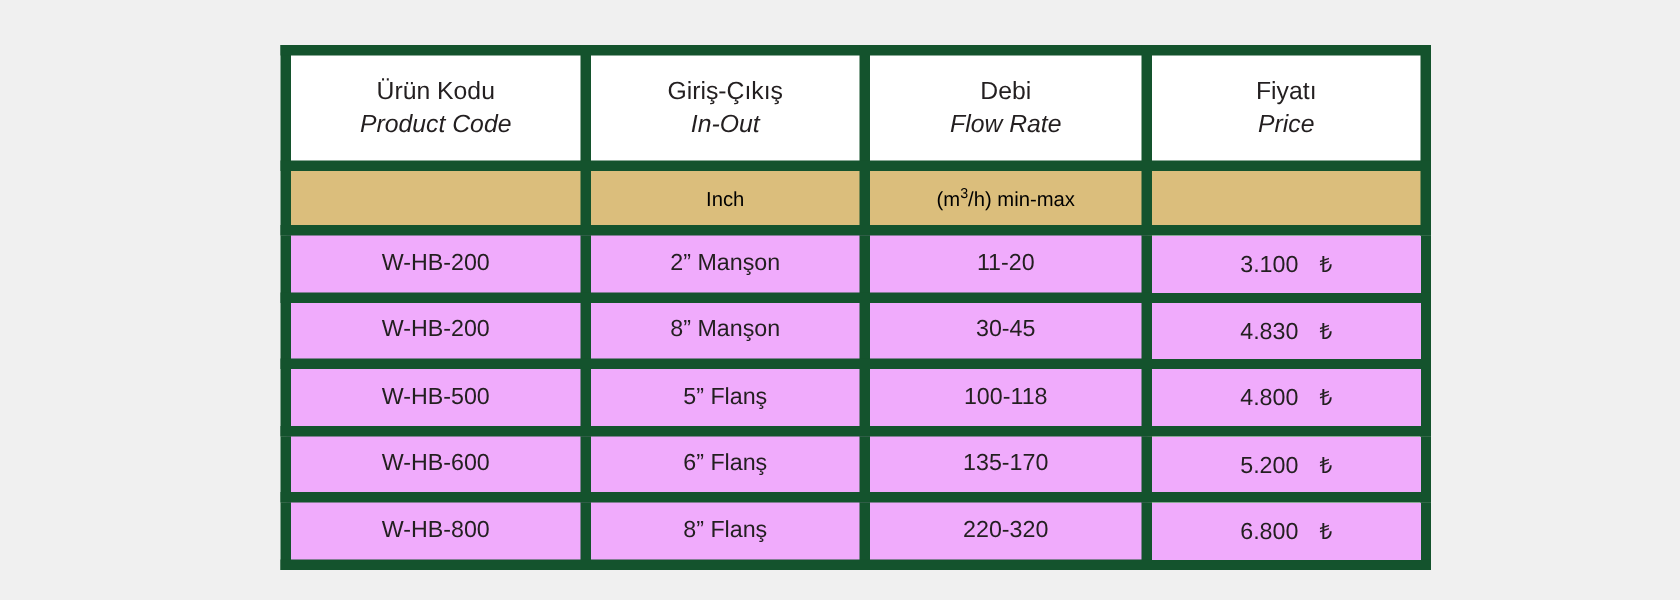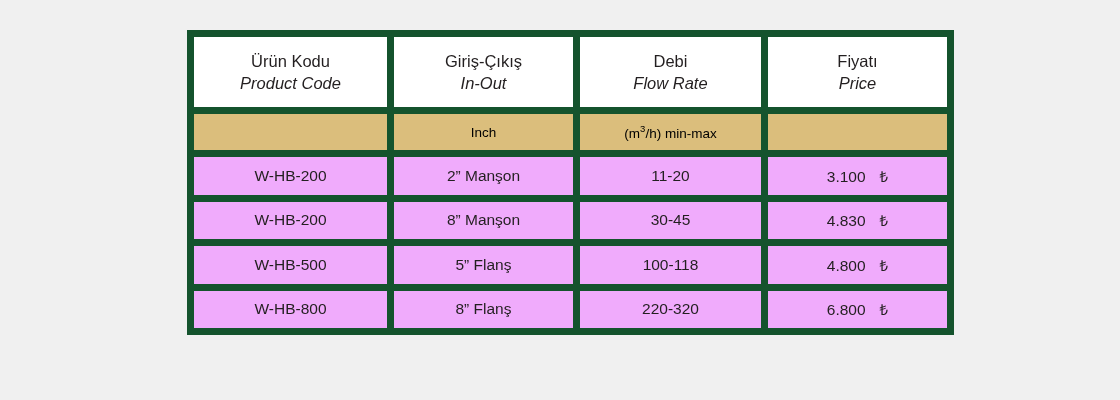--- a/index.html
+++ b/index.html
@@ -137,20 +137,26 @@
           <td>30-45</td>
           <td class="price"><span class="amount">4.830</span><span class="cur">₺</span></td>
         </tr>
         <tr>
           <td>W-HB-500</td>
           <td>5” Flanş</td>
           <td>100-118</td>
           <td class="price"><span class="amount">4.800</span><span class="cur">₺</span></td>
         </tr>
         <tr>
+          <td>W-HB-600</td>
+          <td>6” Flanş</td>
+          <td>135-170</td>
+          <td class="price"><span class="amount">5.200</span><span class="cur">₺</span></td>
+        </tr>
+        <tr>
           <td>W-HB-800</td>
           <td>8” Flanş</td>
           <td>220-320</td>
           <td class="price"><span class="amount">6.800</span><span class="cur">₺</span></td>
         </tr>
       </tbody>
     </table>
   </div>
 </div>
 

